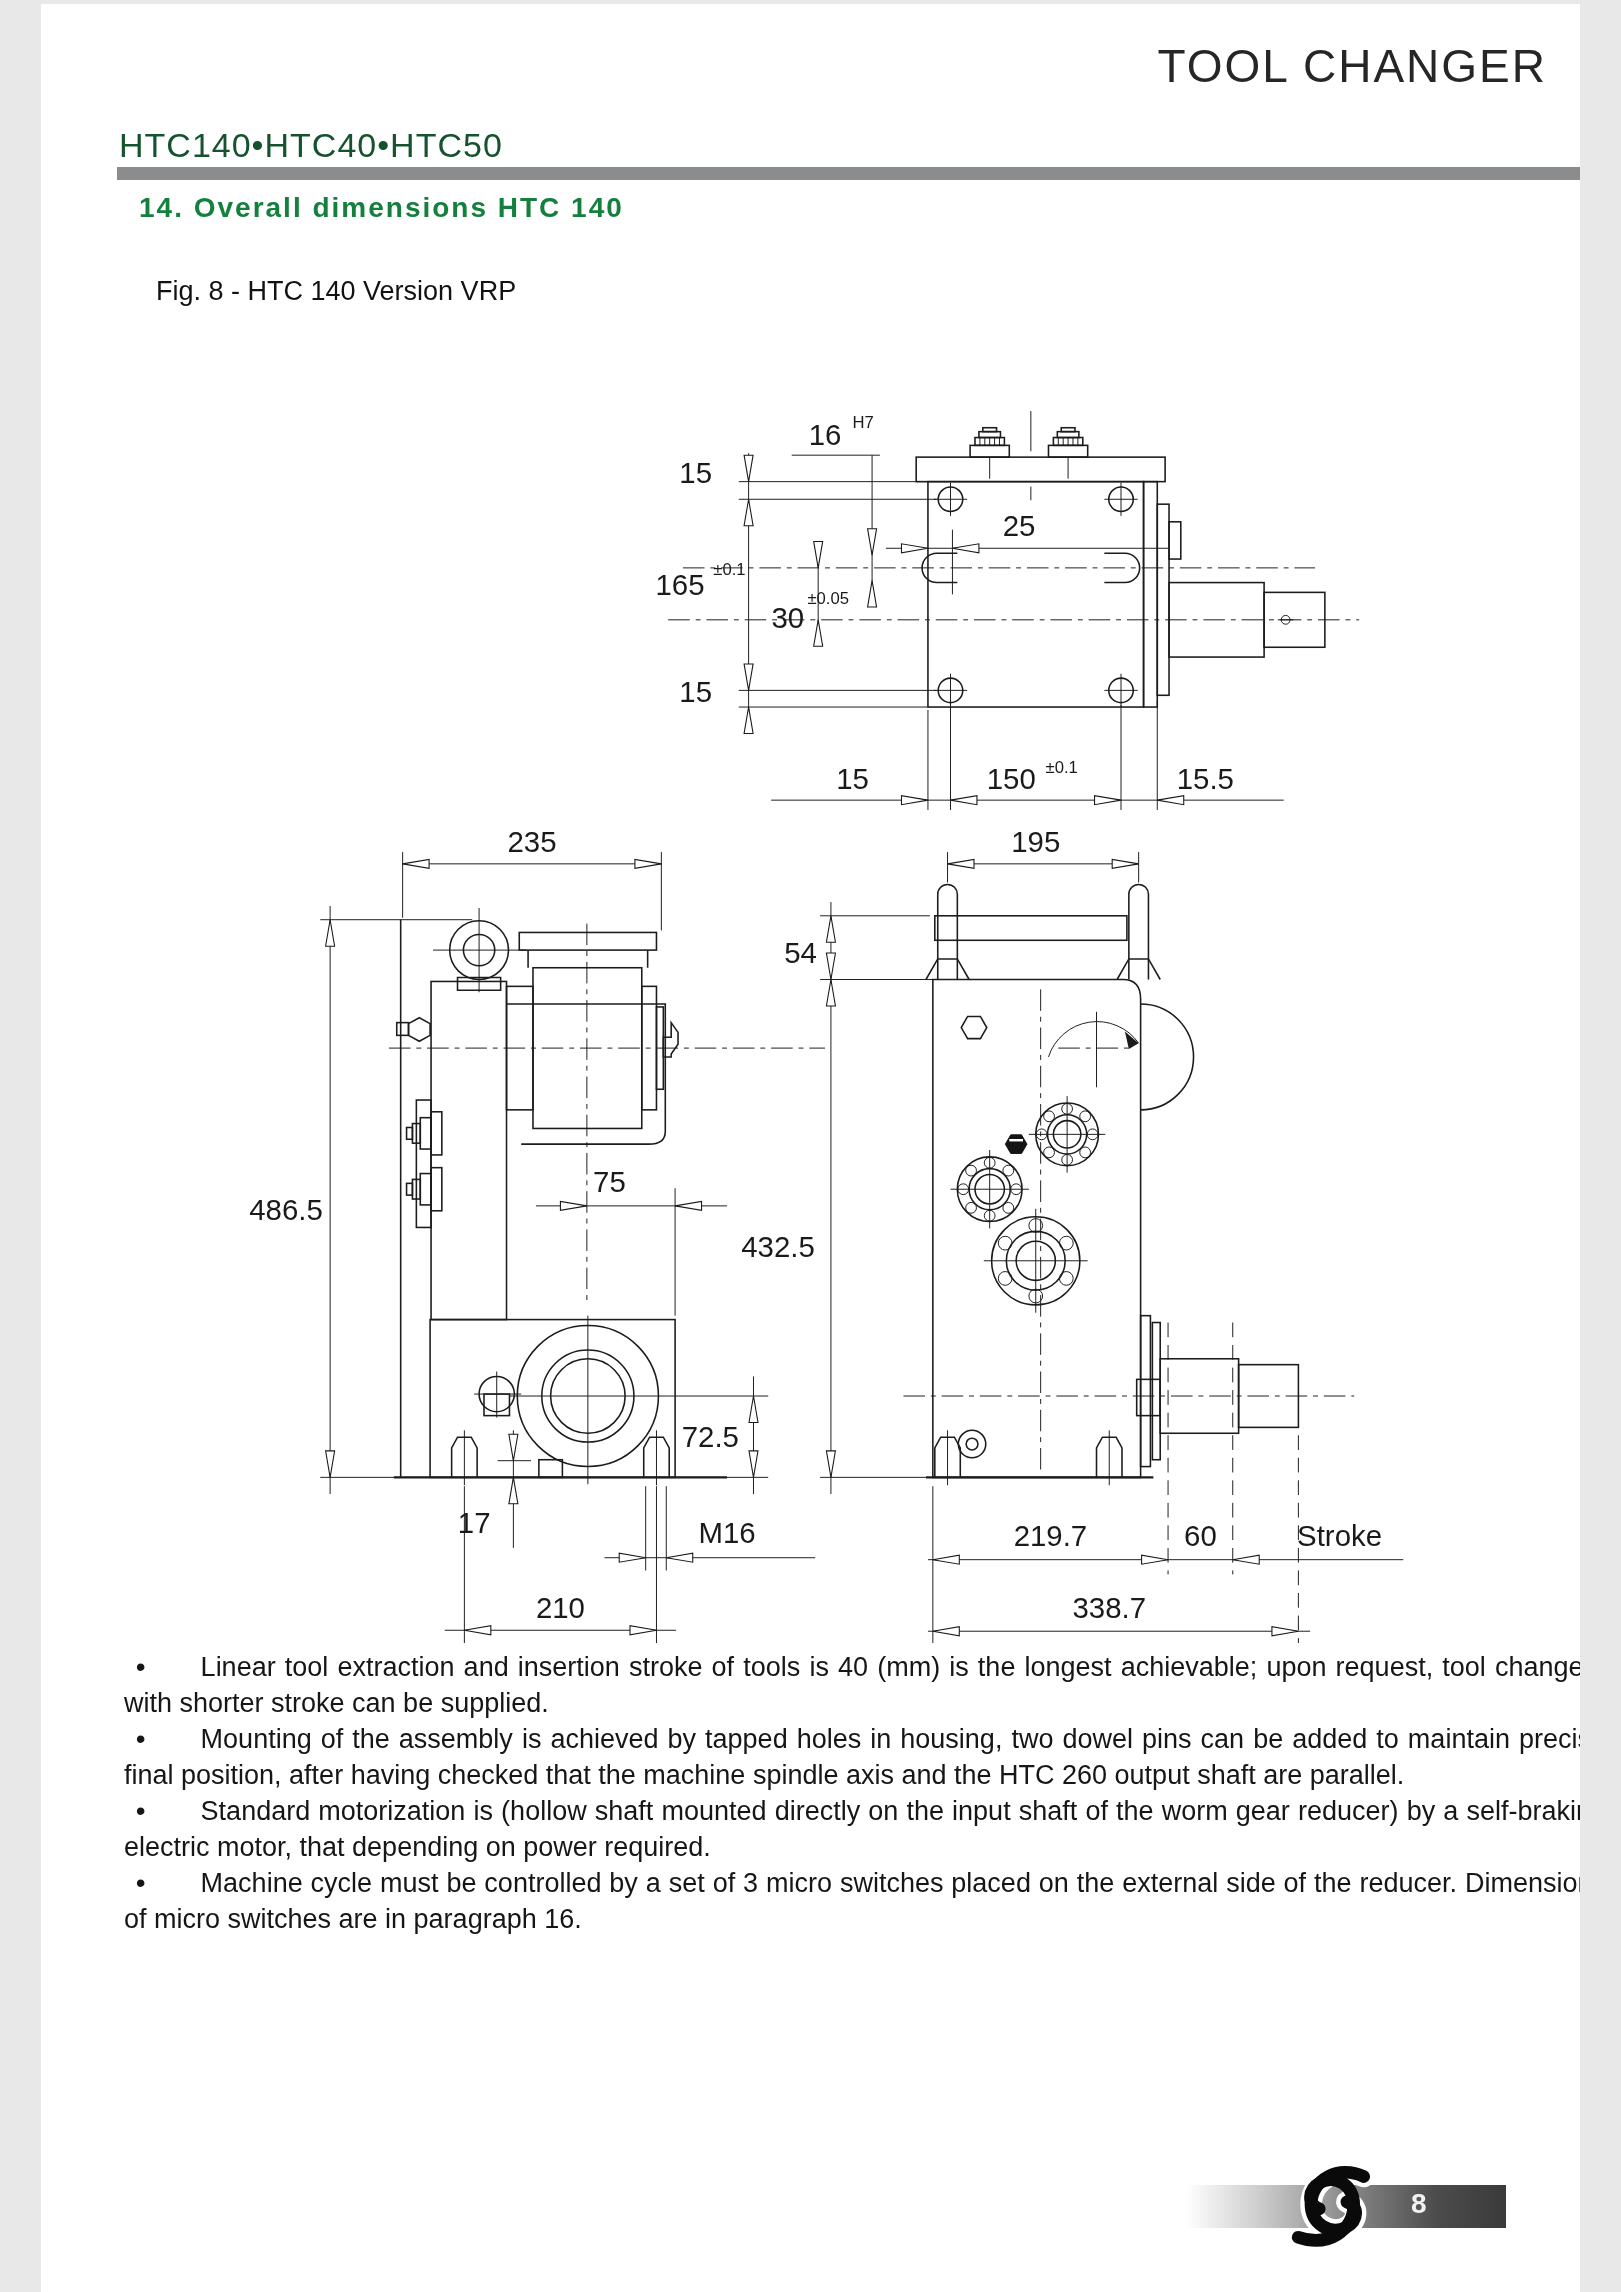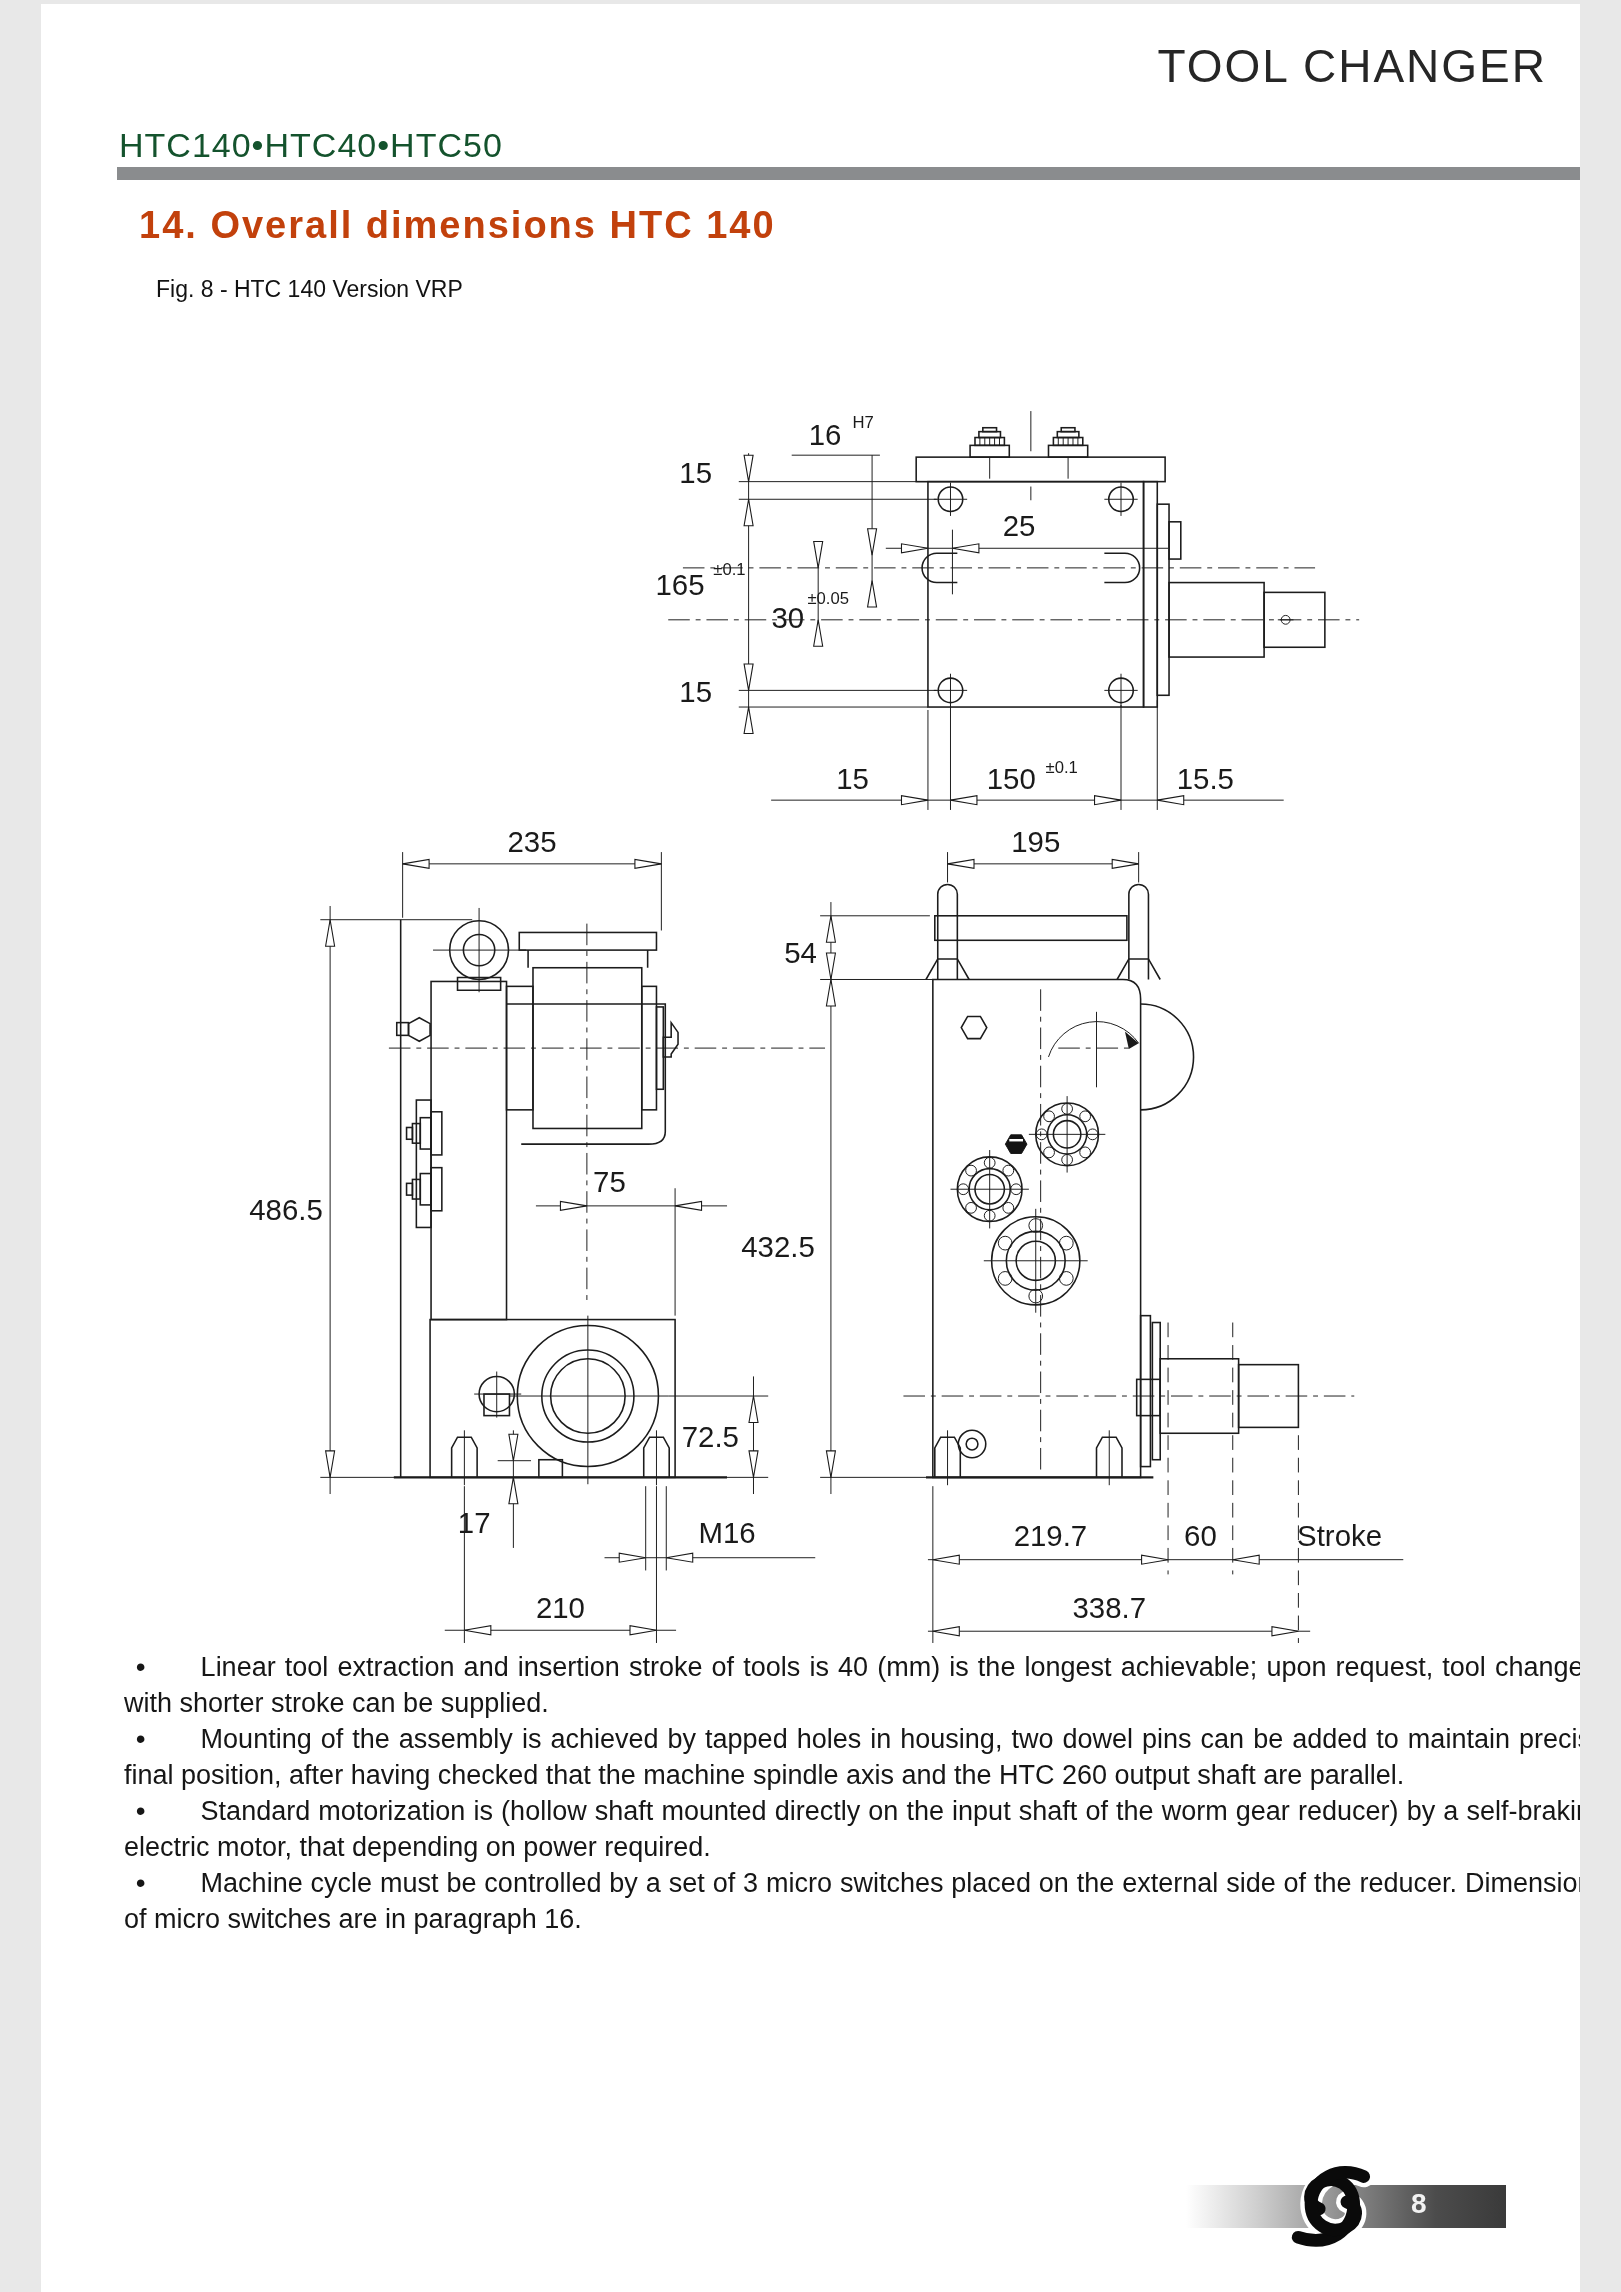--- a/index.html
+++ b/index.html
@@ -12,25 +12,25 @@
     color:#262626;font-weight:400;white-space:nowrap;
   }
   .product-line{
     position:absolute;top:122px;left:78px;font-size:34px;letter-spacing:1px;
     color:#14532d;font-weight:400;white-space:nowrap;
   }
   .gray-rule{
     position:absolute;top:163px;left:76px;width:1484px;height:12.7px;background:#8a8c8e;
   }
   .section-title{
-    position:absolute;top:200px;left:98px;font-size:38px;font-weight:700;
-    letter-spacing:2px;color:#c2410c;white-space:nowrap;
+    position:absolute;top:188px;left:98px;font-size:28px;font-weight:700;
+    letter-spacing:2px;color:#15803d;white-space:nowrap;
   }
   .figure-caption{
-    position:absolute;top:272px;left:115px;font-size:23px;color:#121212;white-space:nowrap;
+    position:absolute;top:272px;left:115px;font-size:27px;color:#121212;white-space:nowrap;
   }
   .drawing-wrap{position:absolute;top:353px;left:0;width:1621px;height:1294px;}
   svg{display:block;}
   .ln{stroke:#1c1c1c;stroke-width:1.6;fill:none;}
   .lnw{stroke:#1c1c1c;stroke-width:2.2;fill:none;}
   .thin{stroke:#1c1c1c;stroke-width:1;fill:none;}
   .cl{stroke:#1c1c1c;stroke-width:1;fill:none;stroke-dasharray:22 6 5 6;}
   .dash{stroke:#1c1c1c;stroke-width:1;fill:none;stroke-dasharray:15 8;}
   .dimtxt{font-family:"Liberation Sans",sans-serif;font-size:30px;fill:#1a1a1a;}
   .suptxt{font-family:"Liberation Sans",sans-serif;font-size:17px;fill:#1a1a1a;}

